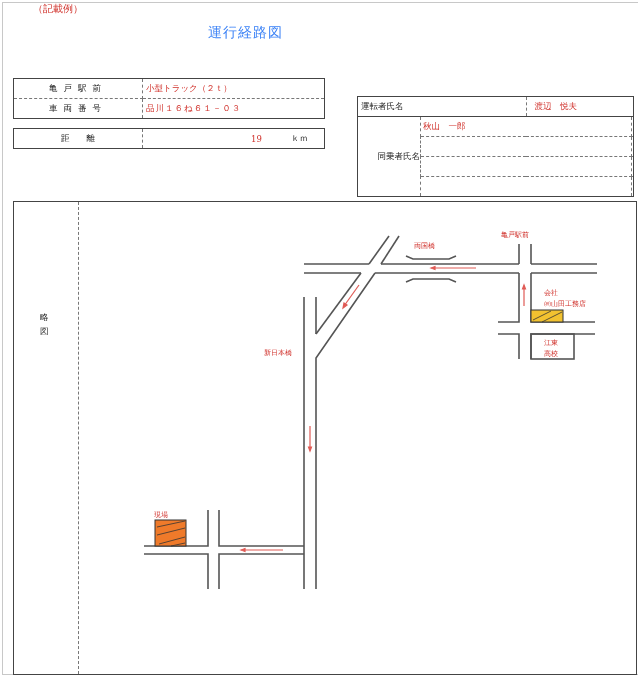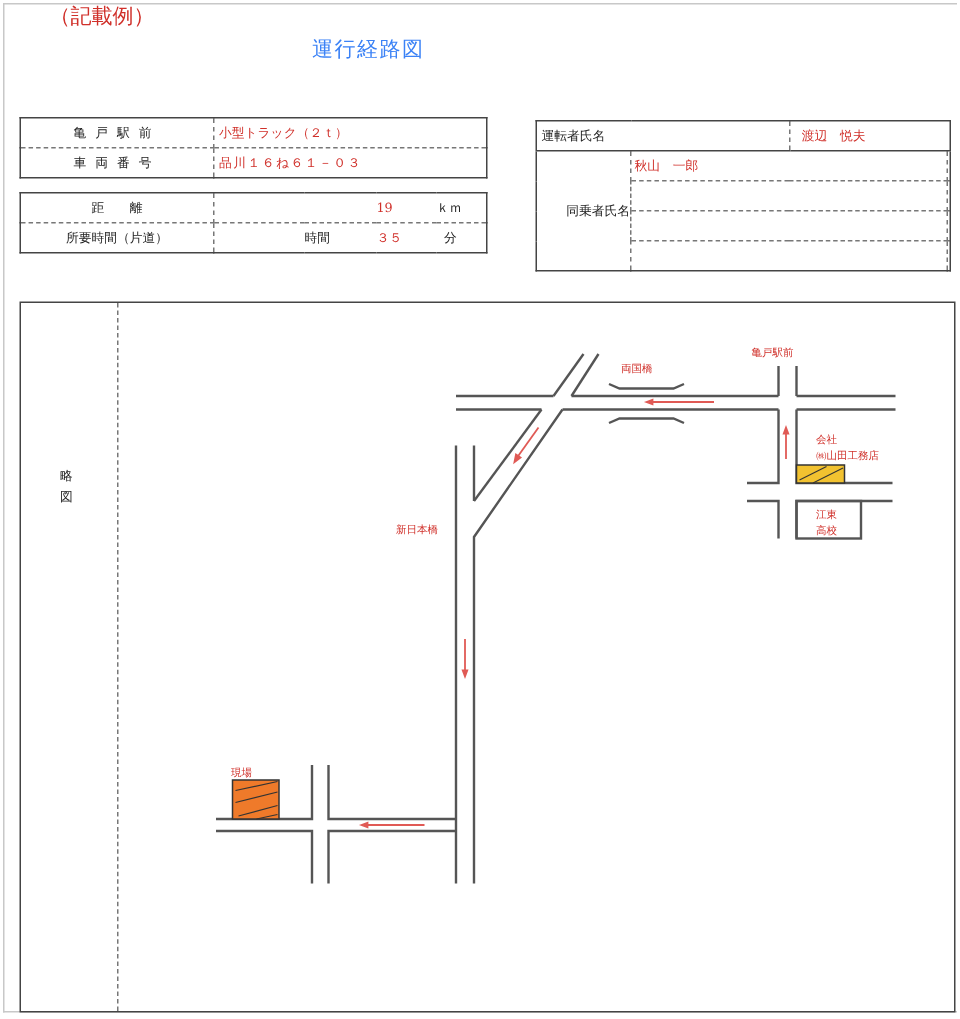--- a/index.html
+++ b/index.html
@@ -1,32 +1,32 @@
 <!DOCTYPE html>
 <html><head>
 <meta charset="utf-8">
 <style>
   html, body { margin: 0; padding: 0; background: #ffffff; }
   body { width: 640px; height: 679px; position: relative; overflow: hidden;
          font-family: "DejaVu Serif", "Liberation Serif", serif; color: #222; }
   .page-frame { position: absolute; left: 2px; top: 2px; width: 636px; height: 673px;
                 border: 1px solid #c8c8c8; border-right: none; box-sizing: border-box; }
-  .example-note { position: absolute; left: 33px; top: 2px; font-size: 14px; color: #d0302a; }
+  .example-note { position: absolute; left: 33px; top: 2px; font-size: 10px; color: #d0302a; }
   .title { position: absolute; left: 208px; top: 24px; font-size: 14px; color: #3b82f6; letter-spacing: 1px; text-align: center; }
 
   table.form { position: absolute; border-collapse: collapse; border: 1.5px solid #444; }
   table.form td { font-size: 8.5px; padding: 0; height: 19px; vertical-align: middle; }
   .dash-b { border-bottom: 1px dashed #777; }
   .dash-r { border-right: 1px dashed #777; }
   .lbl { text-align: center; letter-spacing: 6px; }
   .red { color: #d0302a; margin-top: 40px; }
 
   #vehicle { left: 13px; top: 78px; width: 312px; }
   #distance { left: 13px; top: 128px; width: 312px; }
-  #crew { left: 357px; top: 80px; width: 277px; }
+  #crew { left: 357px; top: 96px; width: 277px; }
 
   .map-box { position: absolute; left: 13px; top: 201px; width: 624px; height: 474px;
              border: 1.5px solid #444; box-sizing: border-box; }
   .map-label-col { position: absolute; left: 0; top: 0; width: 64px; height: 100%;
                    border-right: 1px dashed #777; }
   .map-label-char { position: absolute; left: 26px; font-size: 8.5px; }
   .map-note { position: absolute; left: 208px; top: 2px; font-size: 8px; }
   svg.map { position: absolute; left: 0; top: 0; }
   .map-text { font-family: "DejaVu Serif", "Liberation Serif", serif; font-size: 7px; fill: #d0302a; }
 </style>
@@ -51,27 +51,20 @@
   </table>
 
 <table class="form" id="distance">
   <tbody>
       <tr>
     <td class="dash-b dash-r" style="width:128px; text-align:center">距　　離</td>
     <td class="dash-b" style="width:60px"></td>
     <td class="dash-b" style="width:48px"></td>
     <td class="red dash-b" style="width:40px">19</td>
     <td class="dash-b" style="text-align:left">ｋｍ</td>
-  </tr>
-  <tr>
-    <td class="dash-r" style="text-align:center">所要時間（片道）</td>
-    <td></td>
-    <td>時間</td>
-    <td class="red">３５</td>
-    <td style="text-align:left; padding-left:5px">分</td>
   </tr>
 </tbody>
   </table>
 
 <table class="form" id="crew">
   <tbody>
       <tr>
     <td colspan="2" class="dash-r" style="border-bottom:1px solid #444; padding-left:3px">運転者氏名</td>
     <td colspan="2" class="red" style="border-bottom:1px solid #444; padding-left:8px">渡辺　悦夫</td>
   </tr>

